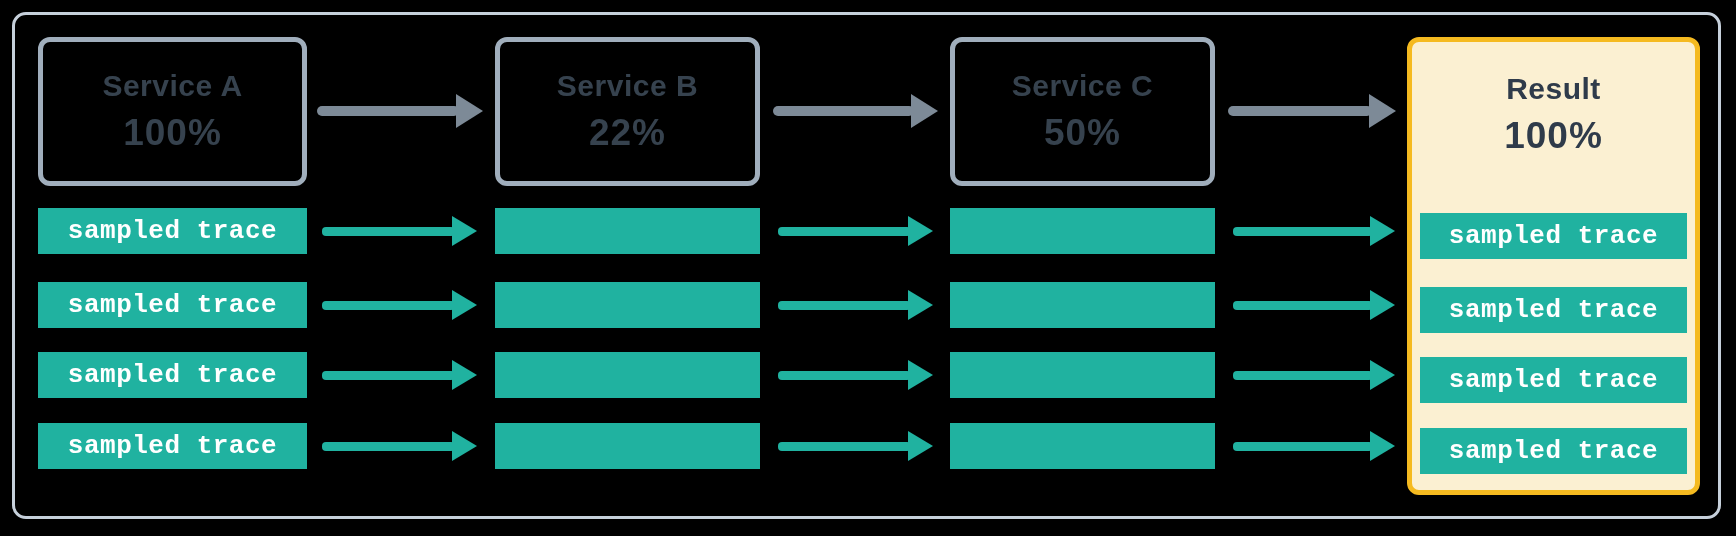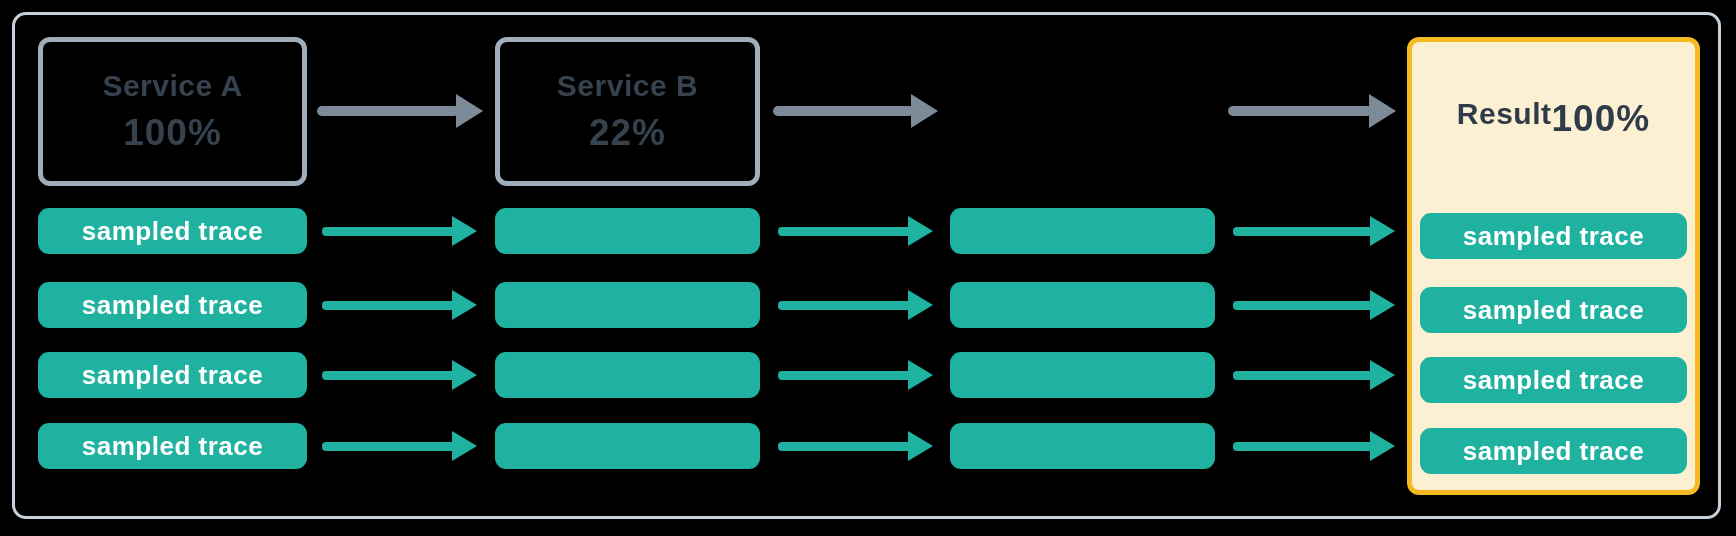--- a/index.html
+++ b/index.html
@@ -21,33 +21,33 @@
   .service-box {
     position:absolute; left:0; top:22px; width:100%; height:149px;
     box-sizing:border-box; border:5px solid #A0AEBC; border-radius:12px;
     display:flex; flex-direction:column; align-items:center; justify-content:center;
   }
   .service-name { font-size:30px; font-weight:700; color:#36424E; letter-spacing:0.5px; }
   .service-rate { font-size:37px; font-weight:700; color:#36424E; margin-top:9px; letter-spacing:1px; }
 
   .trace-bar {
     position:absolute; left:0; width:100%; height:46px; background:#20B2A0;
-    border-radius:11px; display:flex; align-items:center; justify-content:center;
+    border-radius:0; display:flex; align-items:center; justify-content:center;font-family:Liberation Mono, monospace;
   }
   .trace-bar span { font-size:26px; font-weight:600; color:#FFFFFF; letter-spacing:0.5px; }
   .row1 { top:193px; } .row2 { top:267px; } .row3 { top:337px; } .row4 { top:408px; }
 
   
   .result-panel {
     position:absolute; left:0; top:22px; width:100%; height:458px;
     box-sizing:border-box; background:#FBF0D2; border:5px solid #F5BA20; border-radius:12px;
   }
   .result-title {
     position:absolute; left:0; top:0; width:100%; height:144px;
-    display:flex; flex-direction:row; align-items:center; justify-content:center;
+    display:flex; flex-direction:column; align-items:center; justify-content:center;
   }
   .result-title .service-rate { color:#2F3B4A; }
   .result-title .service-name { color:#2F3B4A; }
   .result-panel .trace-bar { left:8px; width:267px; }
   .result-panel .row1 { top:171px; } .result-panel .row2 { top:245px; }
   .result-panel .row3 { top:315px; } .result-panel .row4 { top:386px; }
 
   
   .arrow { position:absolute; height:0; }
   .arrow .shaft {
@@ -113,20 +113,24 @@
         </div>
       <div class="trace-bar row3">
           <span></span>
         </div>
       <div class="trace-bar row4">
           <span></span>
         </div>
     </div>
 
     <div class="col col-c">
+      <div class="service-box">
+        <div class="service-name">Service C</div>
+        <div class="service-rate">50%</div>
+      </div>
       <div class="trace-bar row1">
           <span></span>
         </div>
       <div class="trace-bar row2">
           <span></span>
         </div>
       <div class="trace-bar row3">
           <span></span>
         </div>
       <div class="trace-bar row4">

